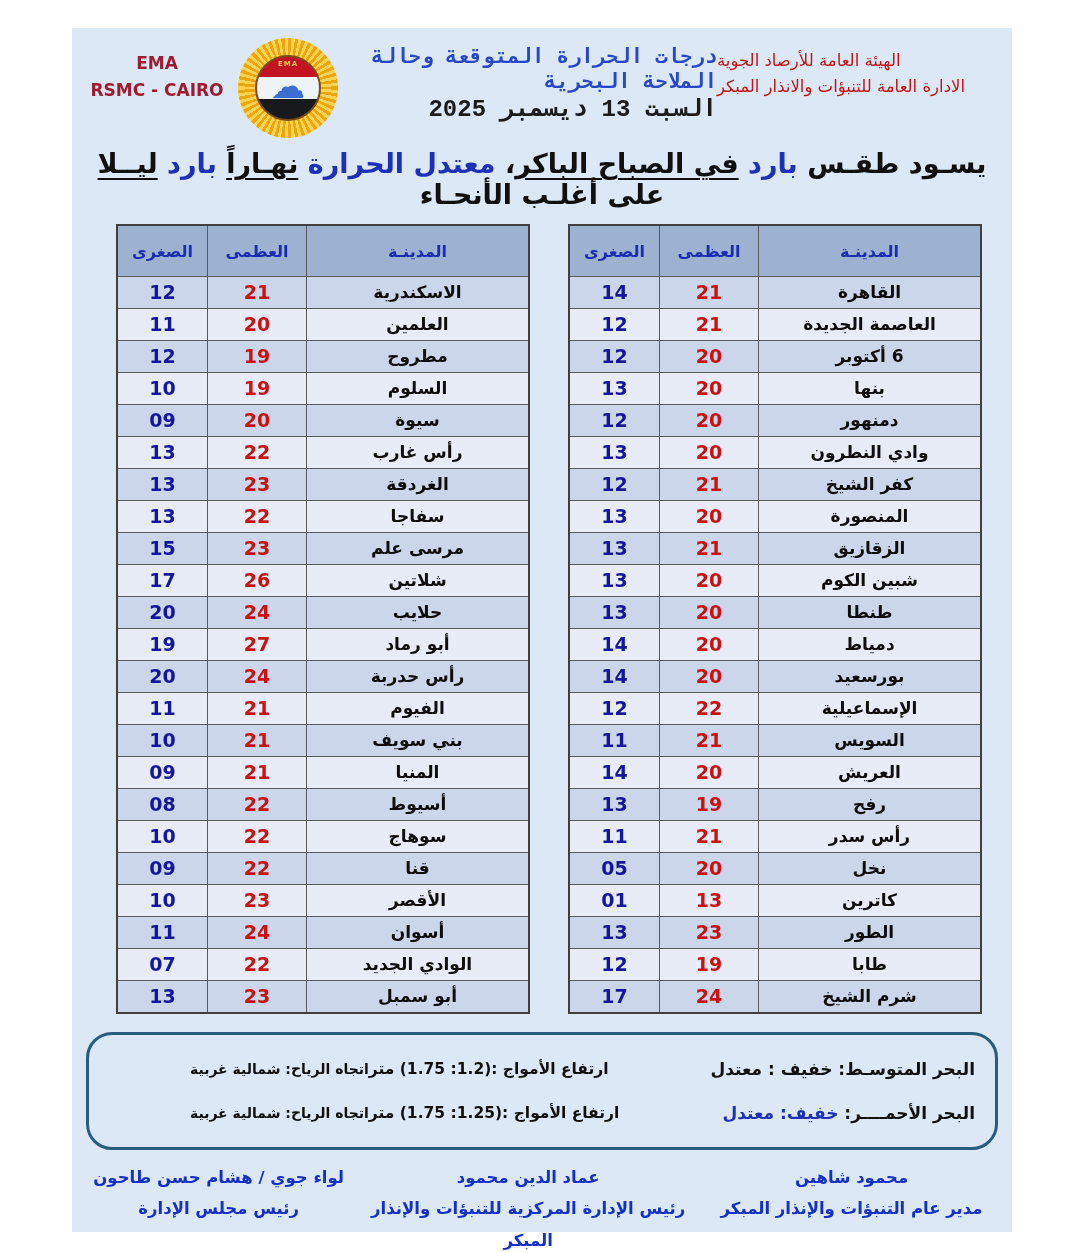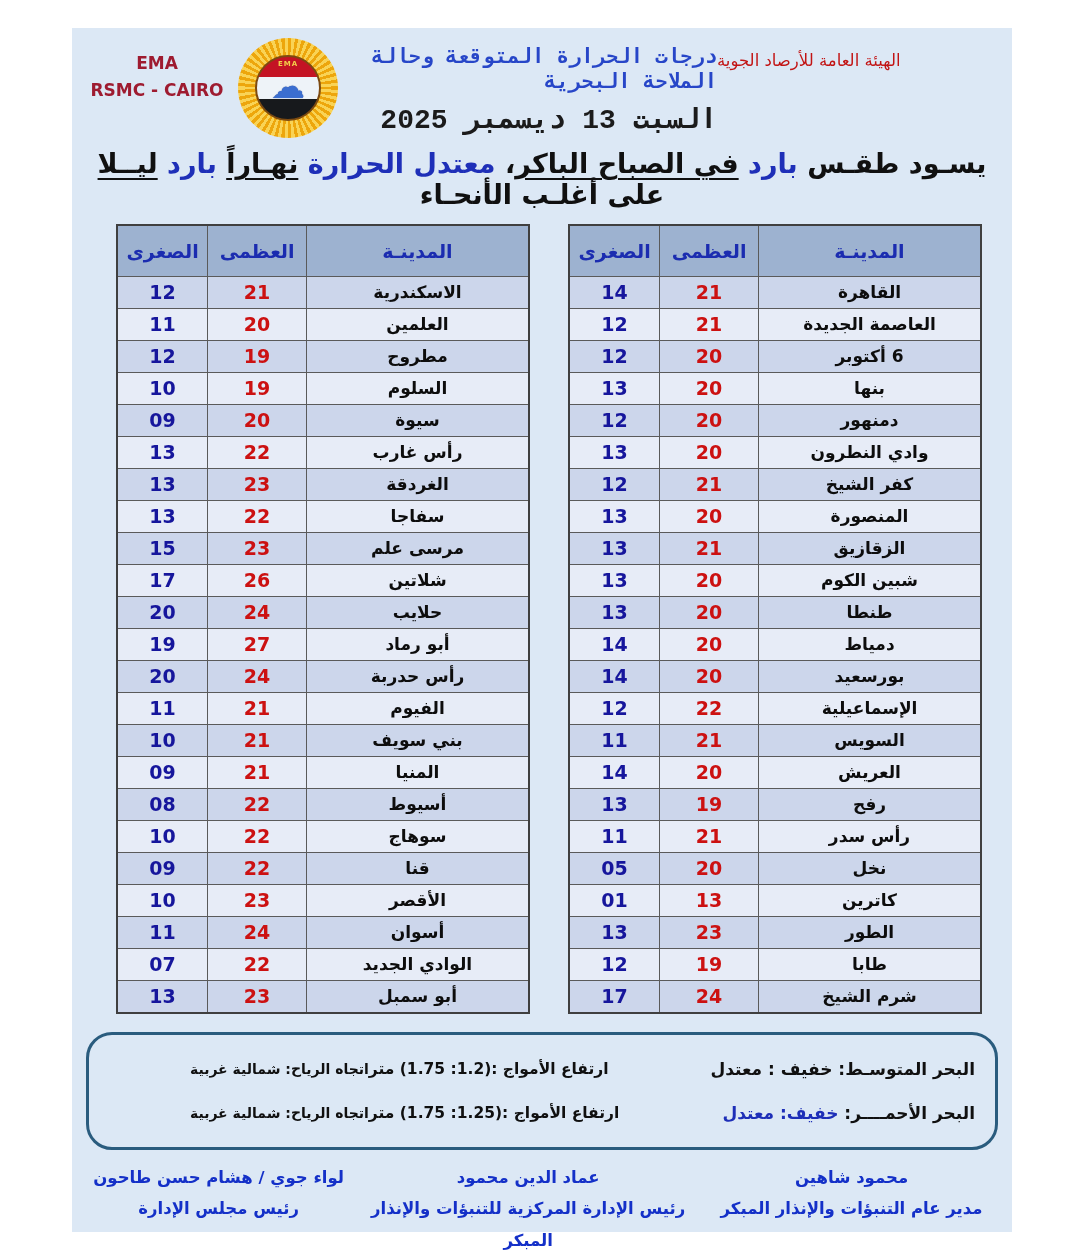--- a/index.html
+++ b/index.html
@@ -6,21 +6,21 @@
   .page{position:relative;width:1078px;height:1252px;background:#ffffff;overflow:hidden;
         font-family:"DejaVu Sans","Liberation Sans",sans-serif;}
   .doc{position:absolute;left:72px;top:28px;width:940px;height:1204px;background:var(--doc-bg);}
 
   
   .hdr{display:flex;direction:rtl;align-items:flex-start;padding:10px 10px 0 10px;}
   .org{width:285px;text-align:left;color:var(--header-red);font-weight:normal;
        font-size:16.5px;line-height:1.55;padding-top:10px;}
   .title-block{flex:1;text-align:right;padding-top:6px;font-family:Liberation Mono, monospace;}
   .title{color:var(--title-blue);font-weight:bold;font-size:20.5px;}
-  .date{color:#1b1b1b;font-weight:bold;font-size:28px;margin-top:8px;}
+  .date{color:#1b1b1b;font-weight:bold;font-size:24px;}
   .ema{width:150px;text-align:center;color:var(--maroon);font-weight:bold;
        font-size:17px;line-height:1.6;padding-top:12px;}
 
   
   .logo{position:relative;width:100px;height:100px;margin:0 6px;flex:0 0 auto;}
   .rays{position:absolute;inset:0;border-radius:50%;
         background:repeating-conic-gradient(#eda60c 0deg 4deg,#f9d355 4deg 8deg);}
   .inner{position:absolute;left:17px;top:17px;width:66px;height:66px;border-radius:50%;
          background:linear-gradient(#c41324 0 32%,#eef3f8 32% 68%,#17191c 68% 100%);
          border:2px solid #7d4a10;box-sizing:border-box;overflow:hidden;}
@@ -34,21 +34,21 @@
             margin-top:10px;letter-spacing:.2px;}
   .hl-black{color:#101010;}
   .hl-blue{color:var(--accent-blue);}
   .hl-black-underline{color:#101010;text-decoration:underline;text-underline-offset:5px;text-decoration-thickness:2px;}
 
   
   .tables{display:flex;direction:rtl;margin-top:14px;padding:0 30px 0 44px;gap:38px;}
   table.temp{border-collapse:collapse;width:414px;table-layout:fixed;border:2px solid #3f3f3f;}
   table.temp th,table.temp td{border:1px solid #5a5a5a;text-align:center;padding:0;}
   table.temp th{height:50px;background:var(--table-header-bg);color:var(--hdr-text);
-                font-size:19px;font-weight:bold;}
+                font-size:16px;font-weight:bold;}
   table.temp td{height:31px;font-weight:bold;line-height:1.05;}
   col.c-city{width:54%;} col.c-max{width:24%;} col.c-min{width:22%;}
   td.city{font-size:17px;color:#0d0d0d;margin-top:8px;}
   td.max{font-size:19px;color:var(--temp-max-red);}
   td.min{font-size:19px;color:var(--temp-min-blue);}
   tbody tr:nth-child(odd) td{background:var(--row-odd);}
   tbody tr:nth-child(even) td{background:var(--row-even);}
 
   
   .seabox{margin:18px 14px 0 14px;border:3.5px solid var(--sea-border);border-radius:26px;
@@ -66,20 +66,21 @@
 </style>
 </head>
 <body>
 
 <div class="page">
   <div class="doc">
 
     <header class="hdr">
       <div class="org">
         <div>الهيئة العامة للأرصاد الجوية</div>
+        <div>الادارة العامة للتنبؤات والانذار المبكر</div>
       </div>
       <div class="title-block">
         <div class="title">درجات الحرارة المتوقعة وحالة الملاحة البحرية</div>
         <div class="date">السبت 13 ديسمبر 2025</div>
       </div>
       <div class="logo">
         <div class="rays"></div>
         <div class="inner">
           <div class="logo-ema">EMA</div>
           <div class="cloud">☁</div>

